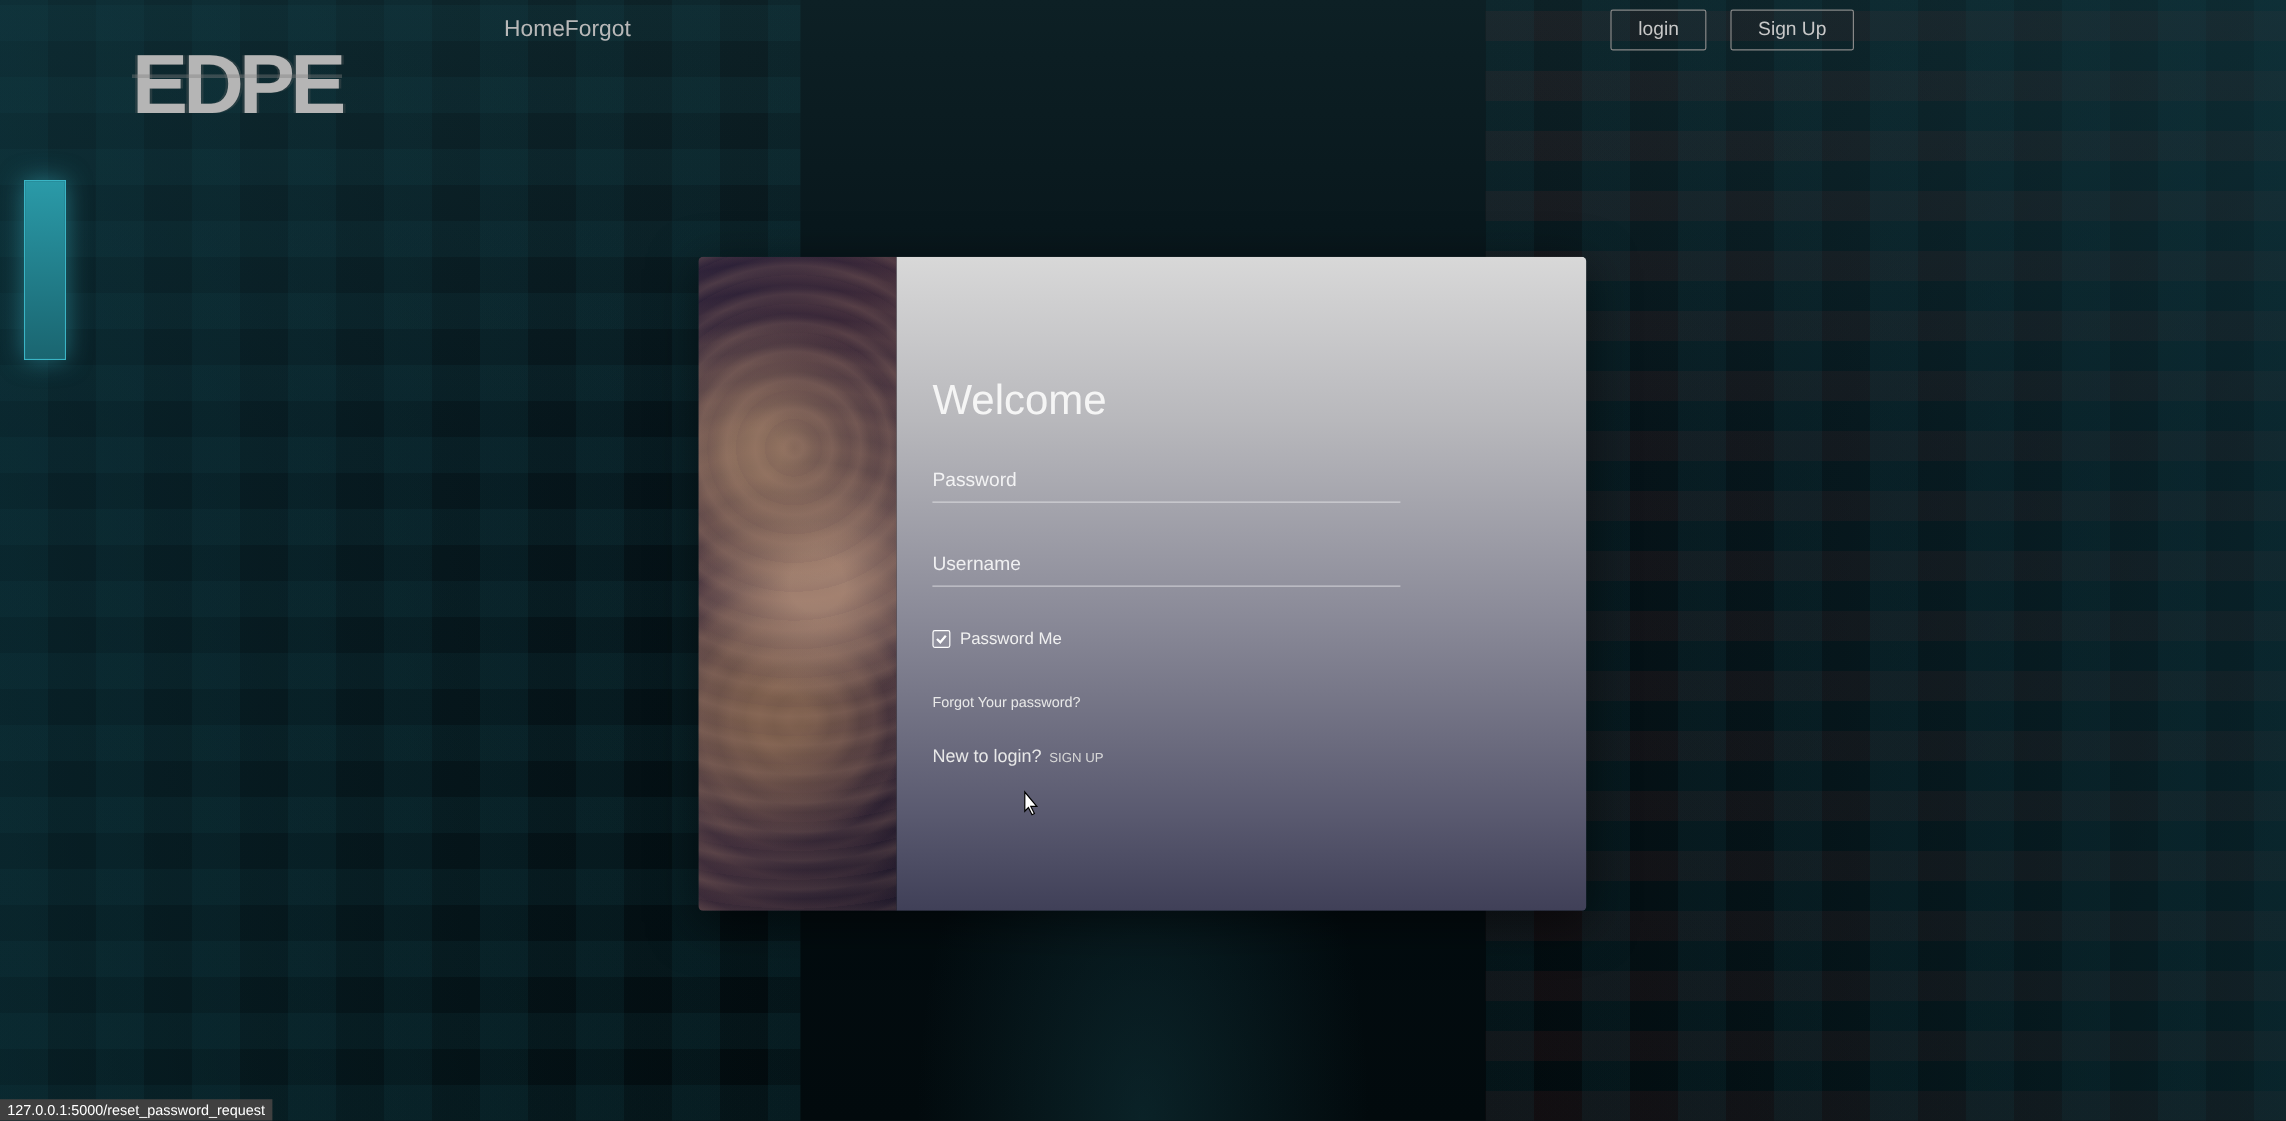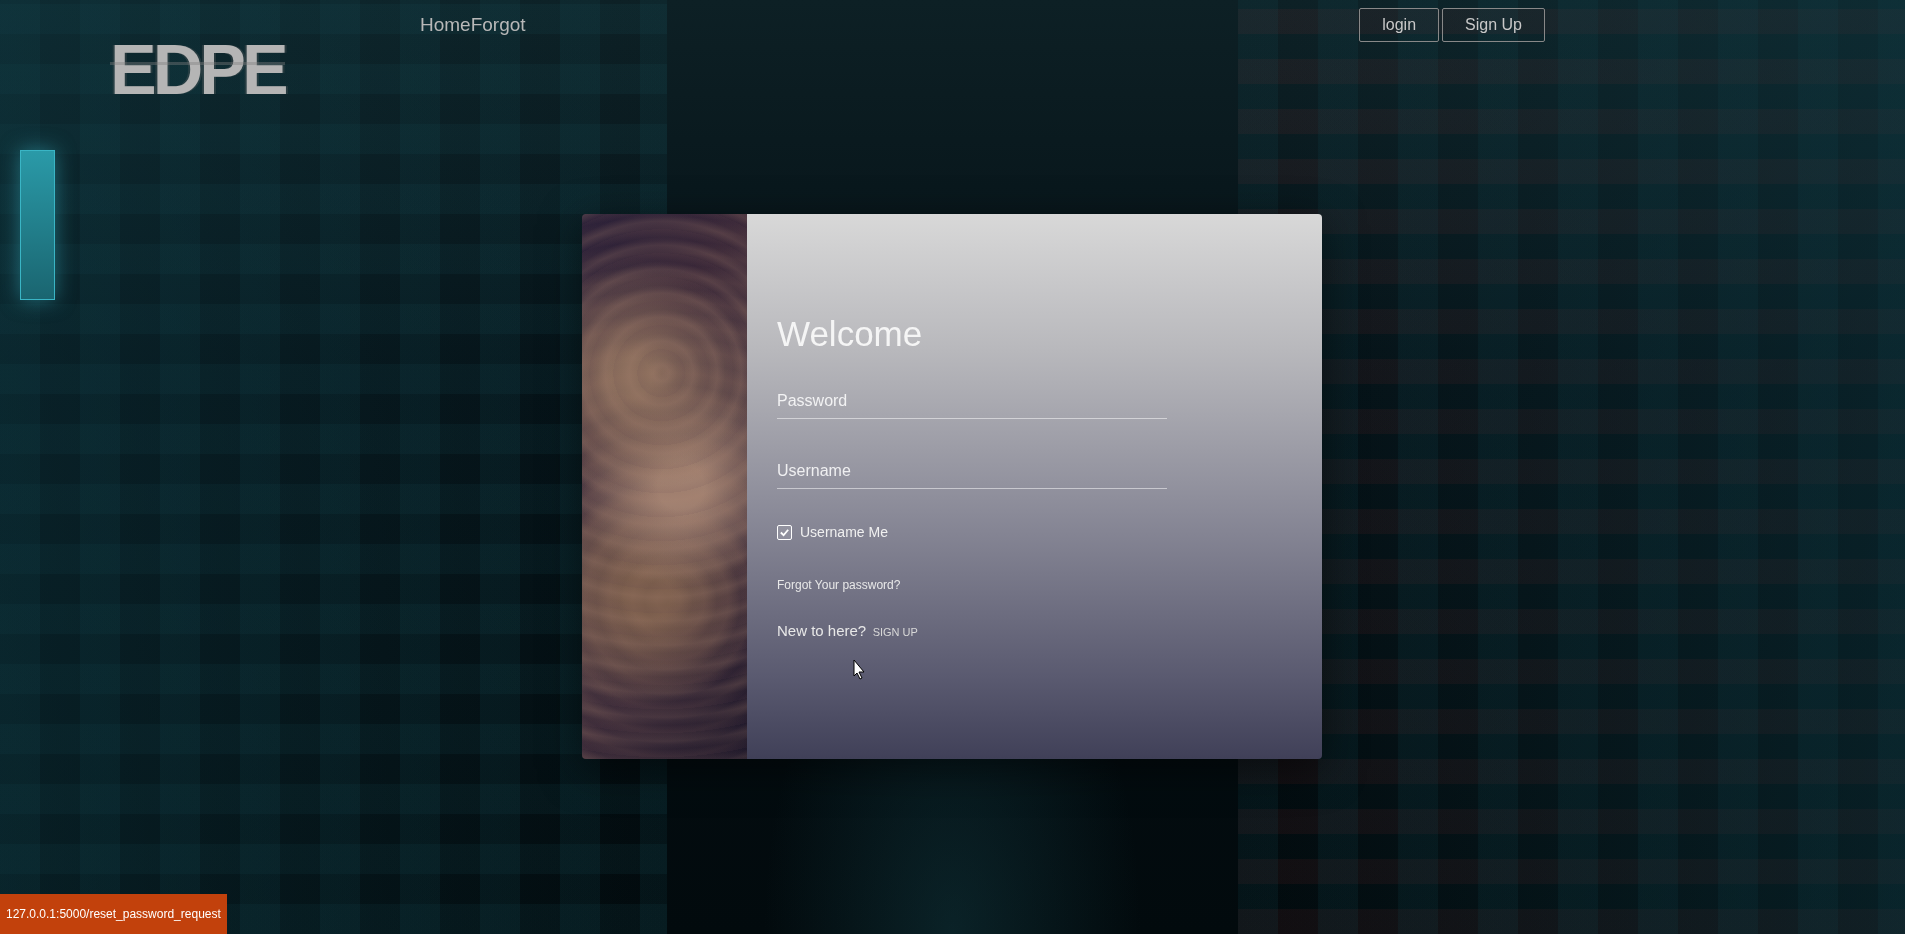--- a/index.html
+++ b/index.html
@@ -117,21 +117,21 @@
     .nav-link {
       color: #b8b8b8;
       font-size: 19px;
       cursor: pointer;
       text-decoration: none;
     }
     
     .nav-buttons {
       margin-left: auto;
       display: flex;
-      gap: 3px;
+      gap: 20px;
       margin-right: 340px;
     }
     
     .nav-btn {
       padding: 7px 22px;
       background: transparent;
       border: 1px solid #888;
       color: #c8c8c8;
       font-size: 16px;
       cursor: pointer;
@@ -271,24 +271,24 @@
       color: #d8d8d8;
       cursor: pointer;
       margin-left: 2px;
     }
     
     
     .status-bar {
       position: absolute;
       bottom: 0;
       left: 0;
-      background: #c2410c;
+      background: #404040;
       color: #fff;
       font-size: 12px;
-      padding: 13px 6px;
+      padding: 2px 6px;
       z-index: 100;
     }
     
     
     .cursor {
       position: absolute;
       left: 848px;
       top: 658px;
       z-index: 200;
       pointer-events: none;
@@ -327,28 +327,28 @@
     <div class="input-group">
       <input type="text" class="input-field" placeholder="Username" style="">
     </div>
     
     <div class="remember-row">
       <div class="checkbox">
         <svg viewBox="0 0 12 12" fill="none" stroke="#fff" stroke-width="2">
           <path d="M2 6 L5 9 L10 3"></path>
         </svg>
       </div>
-      <span class="remember-label">Username Me</span>
+      <span class="remember-label">Password Me</span>
     </div>
     
     
     <a class="forgot-link">Forgot Your password?</a>
     
     <div>
-      <span class="new-here">New to here?</span>
+      <span class="new-here">New to login?</span>
       <span class="signup-small">SIGN UP</span>
     </div>
   </div>
 </div>
 
 <div class="status-bar">127.0.0.1:5000/reset_password_request</div>
 
 <div class="cursor">
   <svg width="20" height="24" viewBox="0 0 20 24">
     <path d="M6 2 L6 18 L9 15 L12 21 L14 20 L11 14 L16 14 Z" fill="#fff" stroke="#000" stroke-width="1"></path>

